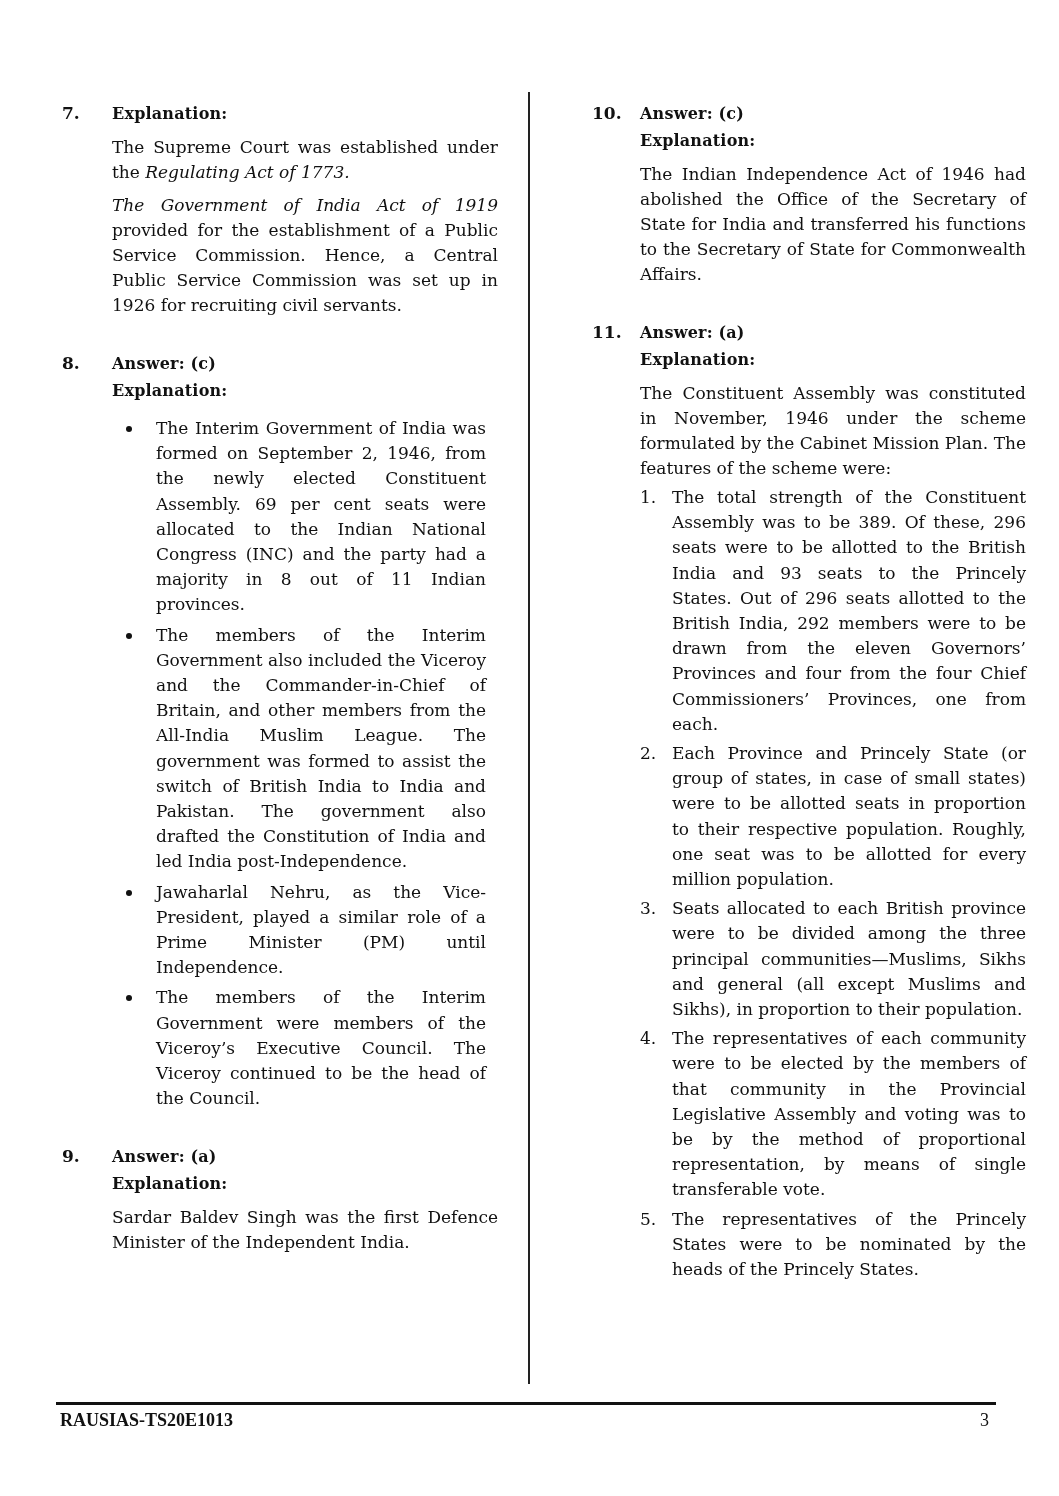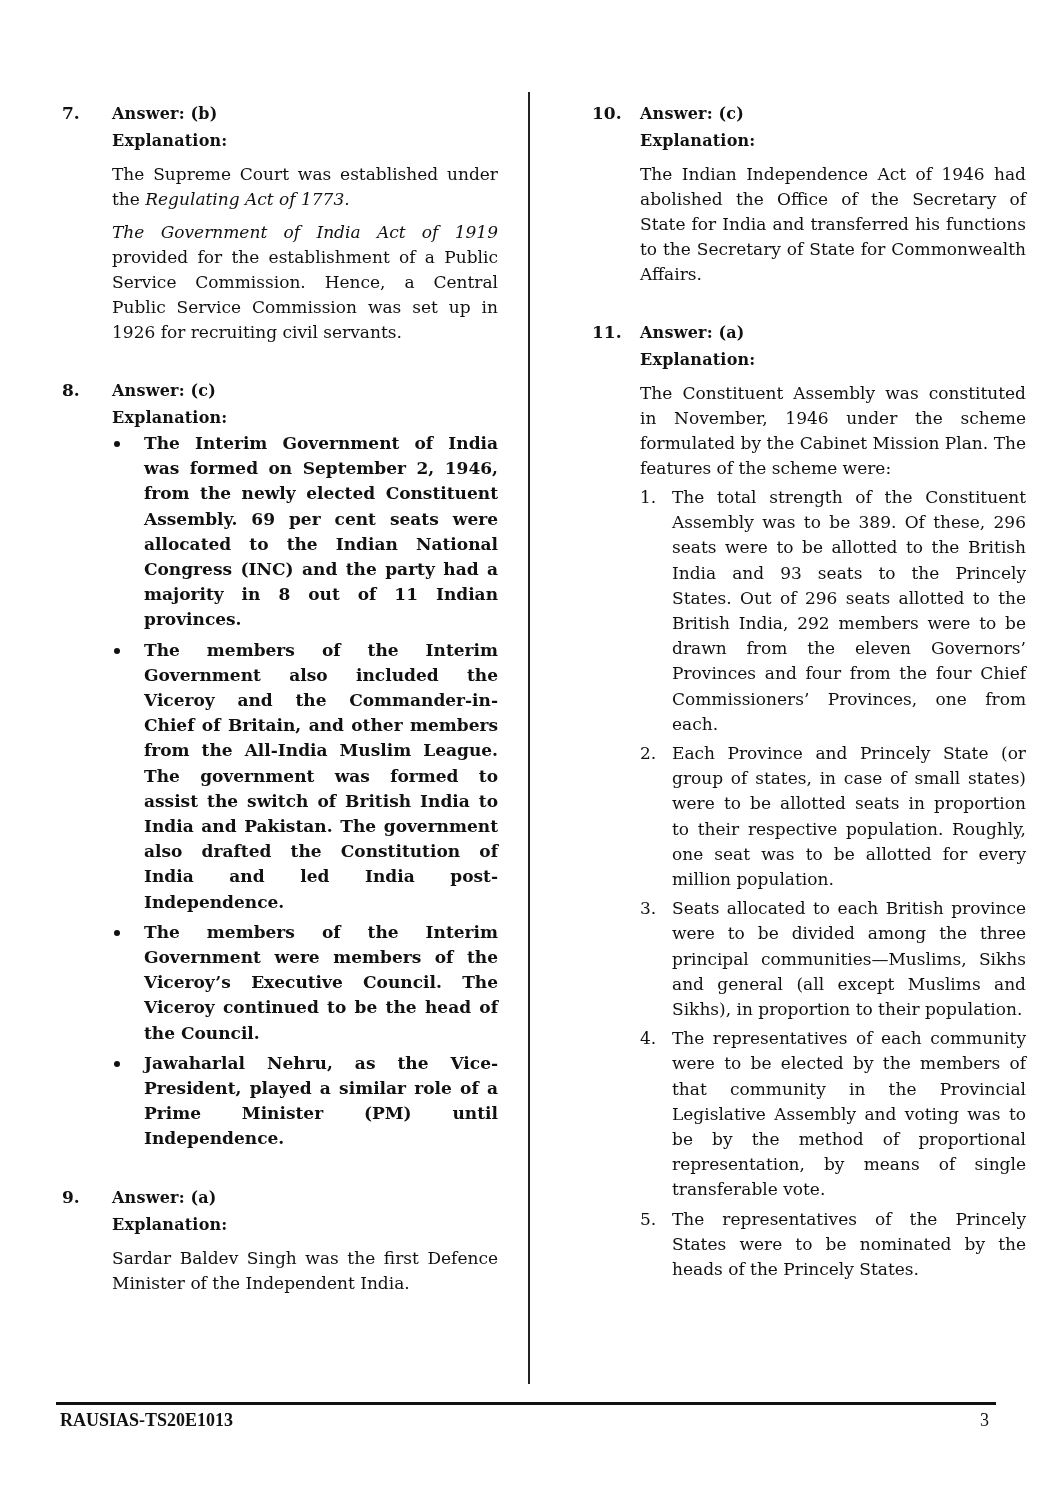--- a/index.html
+++ b/index.html
@@ -21,21 +21,21 @@
   }
   .col-left .qbody { margin-left: 50px; }
   .col-right .qbody { margin-left: 48px; }
   .ans, .expl {
     font-weight: bold; font-size: 16px; line-height: 27px; letter-spacing: 0.2px;
   }
   .p {
     font-size: 17px; line-height: 25px; text-align: justify; margin: 8px 0 4px 0;
   }
   .p .it { font-style: italic; }
-  ul.bul { list-style: none; margin: 0; padding: 0; font-weight: bold; }
+  ul.bul { list-style: none; margin: 12px; padding: 0; }
   ul.bul li { position: relative; padding-left: 32px; font-size: 17px; line-height: 25.2px; text-align: justify; margin-bottom: 5px; }
   ul.bul li .dot {
     position: absolute; left: 2px; top: 10px; width: 6px; height: 6px; border-radius: 50%; background: #111;
   }
   ol.num { list-style: none; margin: 4px 0 0 0; padding: 0; }
   ol.num li { position: relative; padding-left: 32px; font-size: 17px; line-height: 25.2px; text-align: justify; margin-bottom: 4px; }
   ol.num li .n { position: absolute; left: 0; top: 0; }
   .footer-rule {
     position: absolute; left: 56px; top: 1402px; width: 940px; height: 3px; background: #111;
   }
@@ -49,37 +49,36 @@
 </head>
 <body>
 
 <div class="divider"></div>
 
 <div class="col col-left">
 
   <div class="q">
     <span class="qnum">7.</span>
     <div class="qbody">
-      <div class="ans">Answer: (b)</div>
       <div class="expl">Explanation:</div>
       <p class="p"><span>The Supreme Court was established under the </span><span class="it">Regulating Act of 1773.</span><span></span></p>
       <p class="p"><span></span><span class="it">The Government of India Act of 1919</span><span> provided for the establishment of a Public Service Commission. Hence, a Central Public Service Commission was set up in 1926 for recruiting civil servants.</span></p>
     </div>
   </div>
 
   <div class="q">
     <span class="qnum">8.</span>
     <div class="qbody">
       <div class="ans">Answer: (c)</div>
       <div class="expl">Explanation:</div>
       <ul class="bul">
         <li><span class="dot"></span><span>The Interim Government of India was formed on September 2, 1946, from the newly elected Constituent Assembly. 69 per cent seats were allocated to the Indian National Congress (INC) and the party had a majority in 8 out of 11 Indian provinces.</span></li>
         <li><span class="dot"></span><span>The members of the Interim Government also included the Viceroy and the Commander-in-Chief of Britain, and other members from the All-India Muslim League. The government was formed to assist the switch of British India to India and Pakistan. The government also drafted the Constitution of India and led India post-Independence.</span></li>
+        <li><span class="dot"></span><span>Jawaharlal Nehru, as the Vice-President, played a similar role of a Prime Minister (PM) until Independence.</span></li>
         <li><span class="dot"></span><span>The members of the Interim Government were members of the Viceroy’s Executive Council. The Viceroy continued to be the head of the Council.</span></li>
-        <li><span class="dot"></span><span>Jawaharlal Nehru, as the Vice-President, played a similar role of a Prime Minister (PM) until Independence.</span></li>
       </ul>
     </div>
   </div>
 
   <div class="q">
     <span class="qnum">9.</span>
     <div class="qbody">
       <div class="ans">Answer: (a)</div>
       <div class="expl">Explanation:</div>
       <p class="p">Sardar Baldev Singh was the first Defence Minister of the Independent India.</p>

